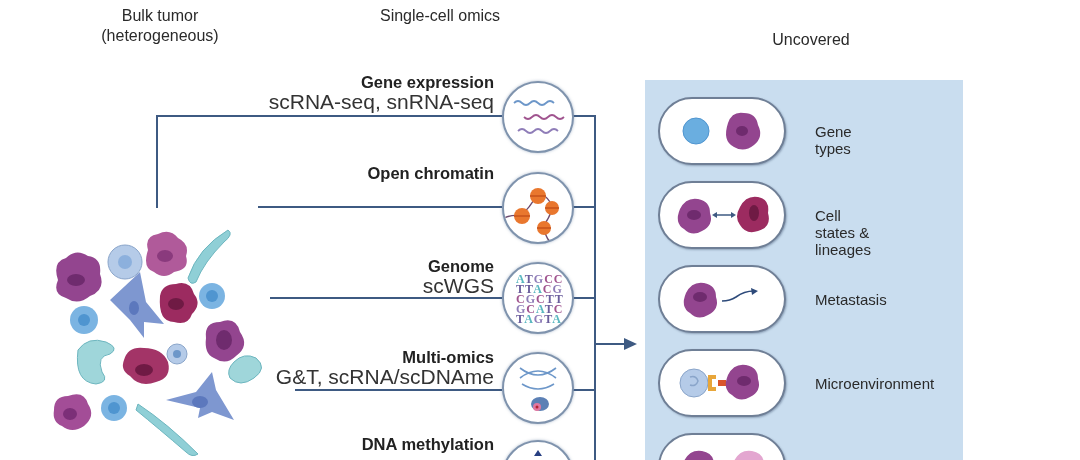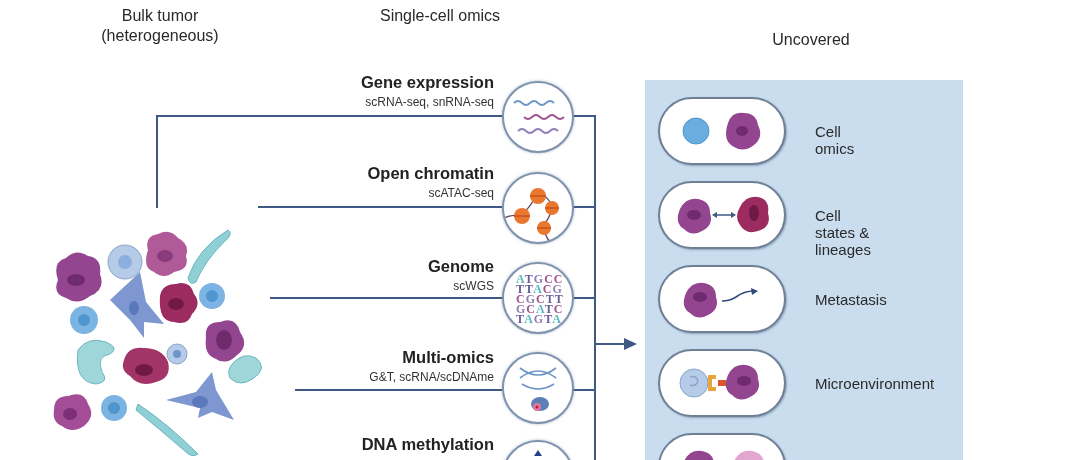--- a/index.html
+++ b/index.html
@@ -1,20 +1,20 @@
 <!DOCTYPE html>
 <html><head>
 <meta charset="utf-8">
 <style>
   html, body { margin:0; padding:0; background:#ffffff; }
   body { width:1080px; height:460px; overflow:hidden; position:relative; font-family:"Liberation Sans", sans-serif; color:#222; }
   .col-title { position:absolute; text-align:center; font-weight:normal; font-size:16px; line-height:20px; color:#2a2a2a; }
   .omic-label { position:absolute; right:586px; text-align:right; }
   .omic-title { font-weight:bold; font-size:16.5px; line-height:20px; color:#222; }
-  .omic-sub { font-size:12px; line-height:20px; color:#333; }
+  .omic-sub { font-size:21px; line-height:20px; color:#333; }
   .line { position:absolute; background:#3e5a82; }
   .circle { position:absolute; width:68px; height:68px; border-radius:50%; background:#fff; border:2px solid #7f93ad; box-shadow:0 0 3px rgba(80,110,150,.5); overflow:hidden; }
   .panel { position:absolute; left:645px; top:80px; width:318px; height:400px; background:#c9ddef; }
   .pill { position:absolute; left:13px; width:124px; height:64px; border-radius:34px; background:#fff; border:2px solid #6f7f96; box-shadow:1px 1px 2px rgba(60,80,110,.4); }
   .pill-label { position:absolute; left:155px; font-size:15px; color:#2a2a2a; }
   .dna-text { position:absolute; left:12px; top:10px; font-family:Liberation Serif, serif; font-size:12px; line-height:10px; font-weight:bold; letter-spacing:1px; }
 </style>
 </head>
 <body>
 
@@ -43,21 +43,20 @@
 <svg style="position:absolute; left:624px; top:337px;" width="14" height="14" viewBox="0 0 14 14">
   <polygon points="0,1 13,7 0,13" fill="#3e5a82"></polygon>
 </svg>
 
 <div class="omic-label" style="top:72px;">
   <div class="omic-title">Gene expression</div>
   <div class="omic-sub">scRNA-seq, snRNA-seq</div>
 </div>
 <div class="omic-label" style="top:163px;">
   <div class="omic-title">Open chromatin</div>
-  <div class="omic-sub">scATAC-seq</div>
 </div>
 <div class="omic-label" style="top:256px;">
   <div class="omic-title">Genome</div>
   <div class="omic-sub">scWGS</div>
 </div>
 <div class="omic-label" style="top:347px;">
   <div class="omic-title">Multi-omics</div>
   <div class="omic-sub">G&amp;T, scRNA/scDNAme</div>
 </div>
 <div class="omic-label" style="top:434px;">
@@ -176,21 +175,21 @@
     </g>
 </svg>
 
 <div class="panel">
   <div class="pill" style="top:17px;">
     <svg width="124" height="64" viewBox="0 0 124 64">
       <circle cx="36" cy="32" r="13" fill="#6aaee0" stroke="#4f95d0"></circle>
       <path d="M68 24 q4 -12 16 -10 q12 0 14 12 q6 12 -4 20 q-10 8 -20 2 q-12 -6 -6 -24z" fill="#93458f"></path>
       <ellipse cx="82" cy="32" rx="6" ry="5" fill="#6f2b6e"></ellipse>
     </svg>
-    <div class="pill-label" style="top:24px;">Cell omics</div>
+    <div class="pill-label" style="top:24px;">Gene types</div>
   </div>
   <div class="pill" style="top:101px;">
     <svg width="124" height="64" viewBox="0 0 124 64">
       <path d="M20 26 q6 -12 18 -10 q12 2 12 14 q4 12 -8 18 q-10 6 -18 -2 q-10 -6 -4 -20z" fill="#93458f"></path>
       <ellipse cx="34" cy="32" rx="7" ry="5" fill="#6f2b6e"></ellipse>
       <line x1="54" y1="32" x2="74" y2="32" stroke="#3e5a82" stroke-width="1.5"></line>
       <polygon points="52,32 57,29 57,35" fill="#3e5a82"></polygon>
         <polygon points="76,32 71,29 71,35" fill="#3e5a82"></polygon>
       <path d="M80 24 q6 -12 18 -10 q12 2 10 16 q4 14 -10 18 q-12 4 -18 -6 q-6 -8 0 -18z" fill="#9c2b60"></path>
       <ellipse cx="94" cy="30" rx="5" ry="8" fill="#6f1a44"></ellipse>

